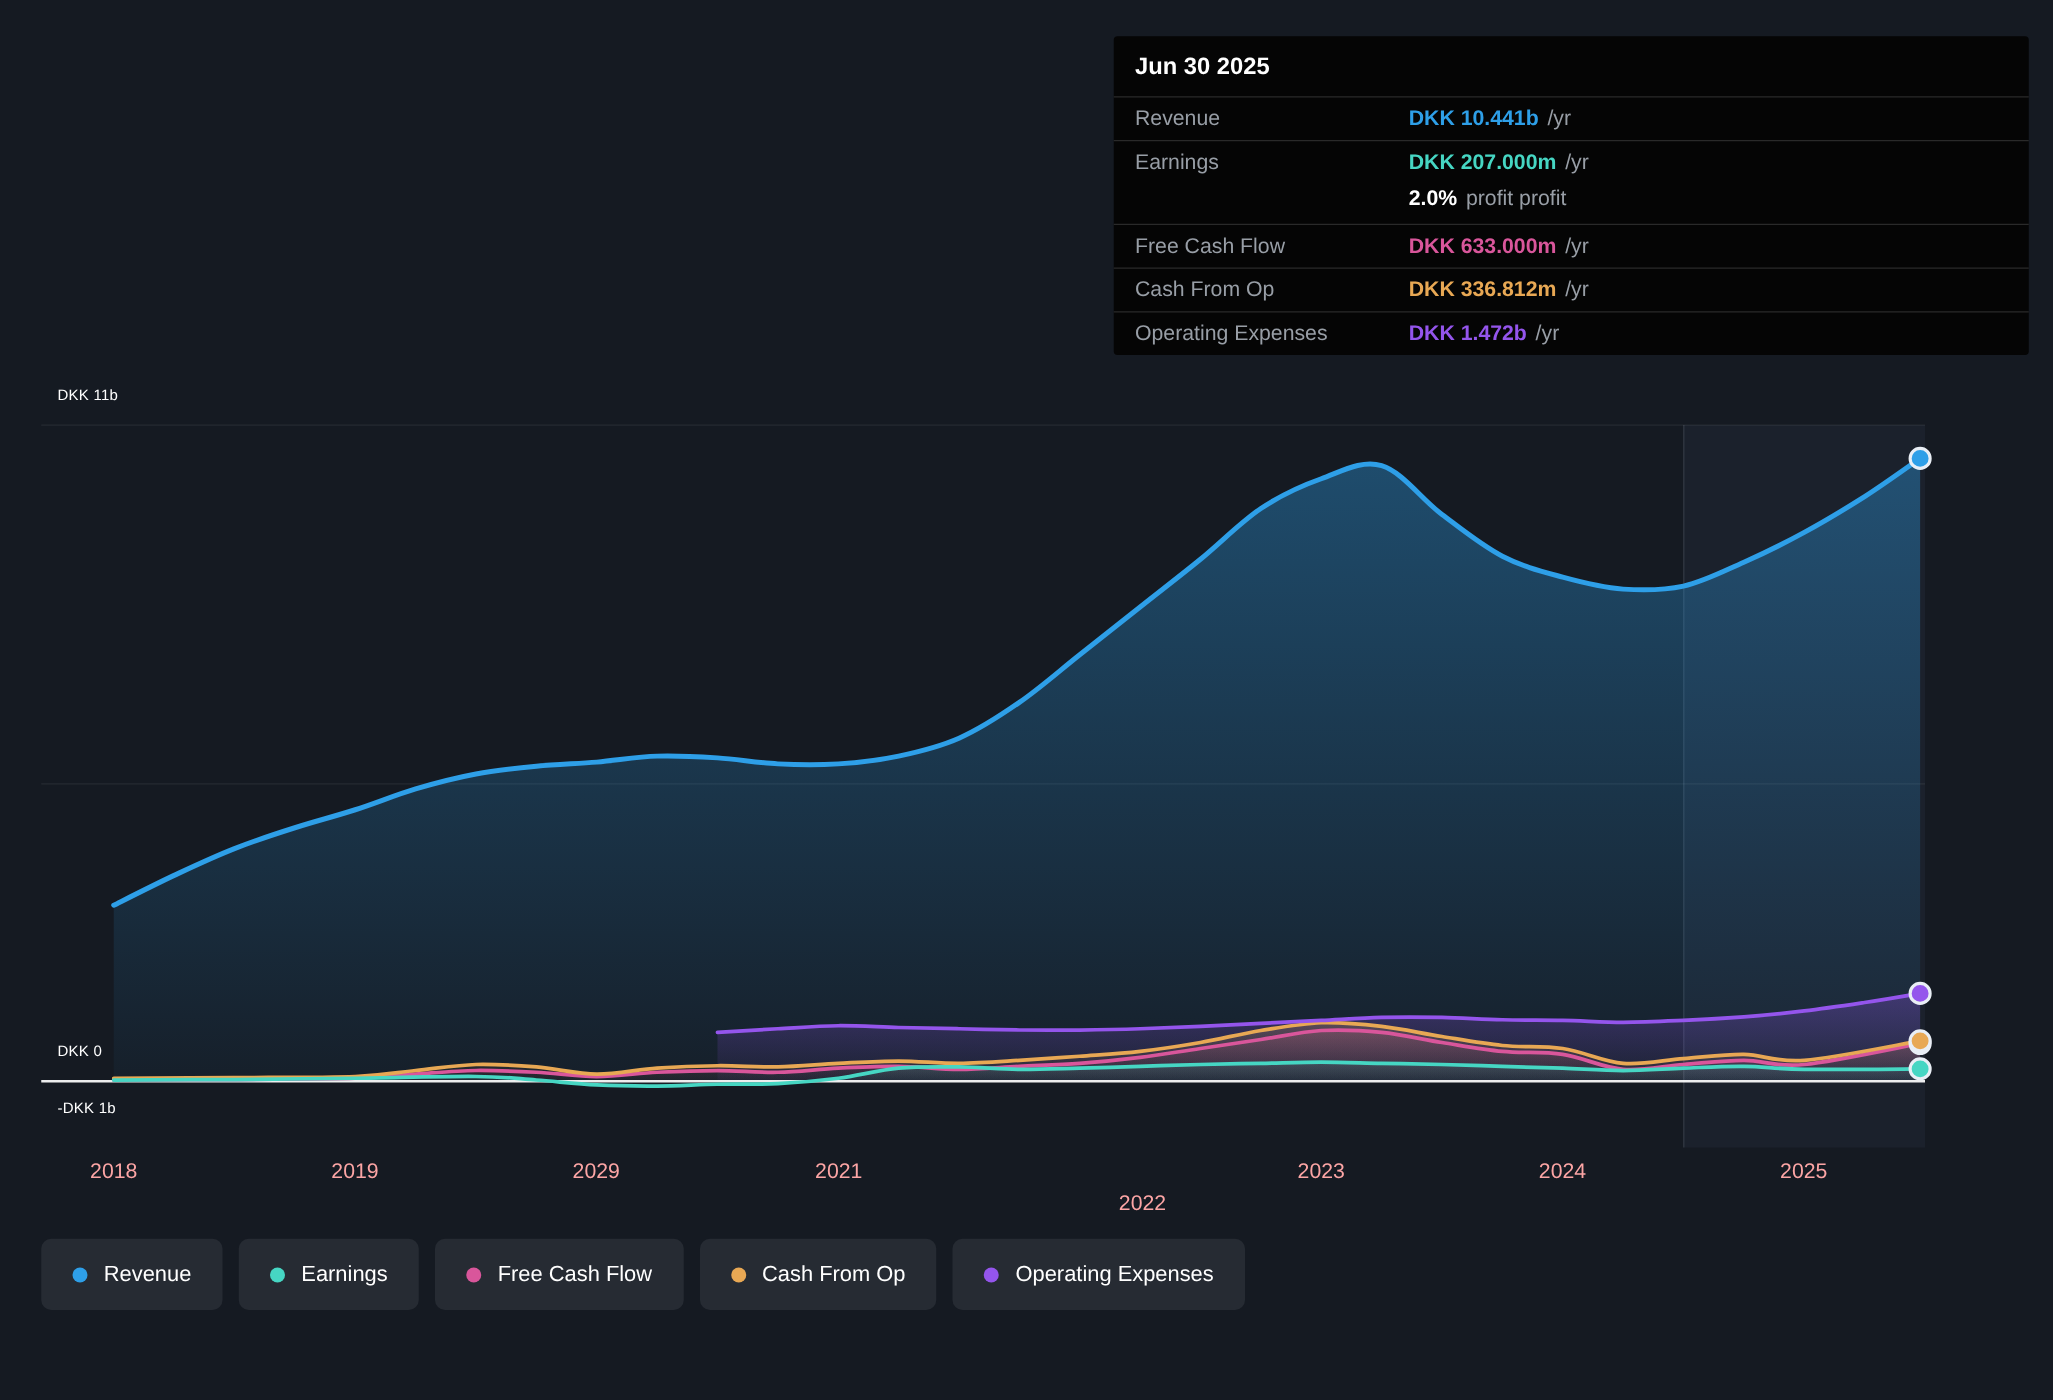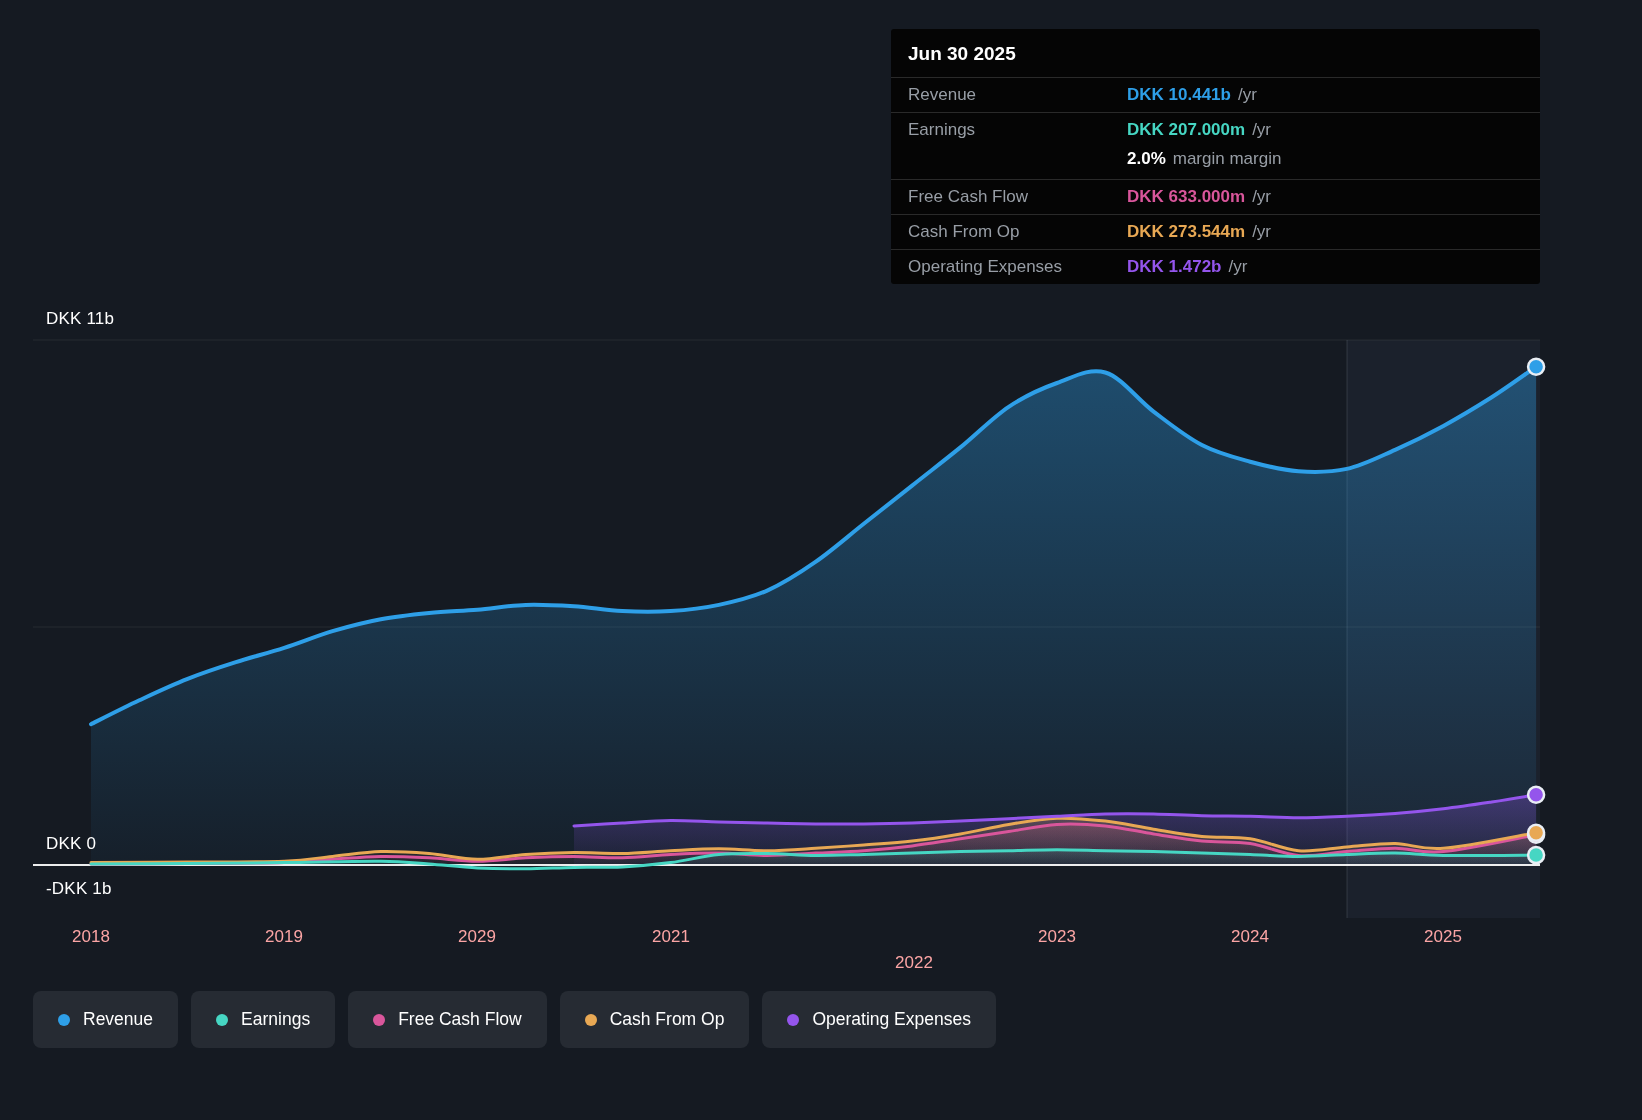--- a/index.html
+++ b/index.html
@@ -6,25 +6,25 @@
   body{
     width:1642px;height:1120px;position:relative;overflow:hidden;
     background:#151a22;
     font-family:"Liberation Sans", sans-serif;
   }
   .stage{position:absolute;inset:0;}
   #chart-svg{position:absolute;left:0;top:0;}
   .grid{stroke:rgba(255,255,255,0.07);stroke-width:1;}
   .zero{stroke:#ffffff;stroke-width:2;opacity:.92;}
 
-  .ylab{position:absolute;left:46px;color:#ffffff;font-size:17px;font-weight:500;letter-spacing:.2px;}
+  .ylab{position:absolute;left:46px;color:#ffffff;font-size:12px;font-weight:500;letter-spacing:.2px;}
   .xlab{position:absolute;top:927px;transform:translateX(-50%);color:#fca5a5;font-size:17px;}
 
   .tooltip{
-    position:absolute;left:891px;top:29px;width:649px;box-sizing:border-box;
+    position:absolute;left:891px;top:29px;width:732px;box-sizing:border-box;
     background:#050505;border-radius:3px;color:#fff;
   }
   .tt-title{font-size:19px;font-weight:700;padding:14px 17px 12px 17px;}
   .tt-row{display:flex;align-items:baseline;padding:7px 17px;border-top:1px solid #2a2a2a;font-size:17px;}
   .tt-row.no-sep{border-top:none;padding-top:2px;padding-bottom:10px;}
   .tt-label{flex:0 0 219px;color:#989ea6;}
   .tt-value{font-weight:700;}
   .tt-suffix{color:#989ea6;font-weight:400;margin-left:7px;}
 
   .legend{position:absolute;left:33px;top:991px;display:flex;gap:13px;}
@@ -111,29 +111,29 @@
     <div class="tt-row">
       <span class="tt-label">Revenue</span>
       <span><span class="tt-value" style="color: rgb(46, 159, 232);">DKK 10.441b</span><span class="tt-suffix">/yr</span></span>
     </div>
     <div class="tt-row">
       <span class="tt-label">Earnings</span>
       <span><span class="tt-value" style="color: rgb(70, 214, 195);">DKK 207.000m</span><span class="tt-suffix">/yr</span></span>
     </div>
     <div class="tt-row no-sep">
       <span class="tt-label"></span>
-      <span><span class="tt-value" style="color: rgb(255, 255, 255);">2.0%</span><span class="tt-suffix">margin margin</span></span>
+      <span><span class="tt-value" style="color: rgb(255, 255, 255);">2.0%</span><span class="tt-suffix">profit profit</span></span>
     </div>
     <div class="tt-row">
       <span class="tt-label">Free Cash Flow</span>
       <span><span class="tt-value" style="color: rgb(217, 86, 155);">DKK 633.000m</span><span class="tt-suffix">/yr</span></span>
     </div>
     <div class="tt-row">
       <span class="tt-label">Cash From Op</span>
-      <span><span class="tt-value" style="color: rgb(232, 168, 84);">DKK 273.544m</span><span class="tt-suffix">/yr</span></span>
+      <span><span class="tt-value" style="color: rgb(232, 168, 84);">DKK 336.812m</span><span class="tt-suffix">/yr</span></span>
     </div>
     <div class="tt-row">
       <span class="tt-label">Operating Expenses</span>
       <span><span class="tt-value" style="color: rgb(148, 85, 236);">DKK 1.472b</span><span class="tt-suffix">/yr</span></span>
     </div>
   </div>
 
   <div class="legend">
     <div class="chip">
       <span class="dot" style="background-color: rgb(46, 159, 232);"></span>

